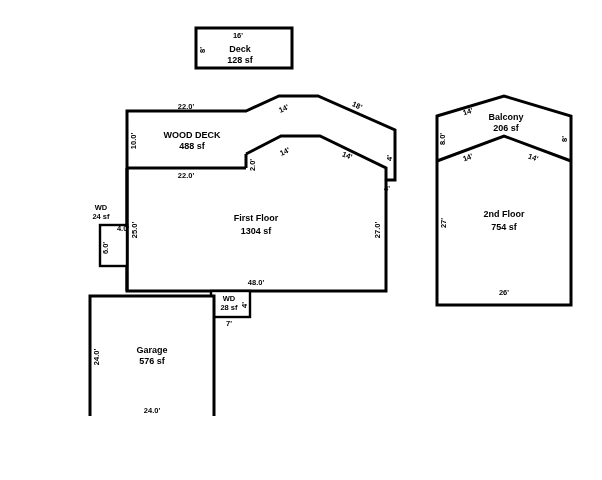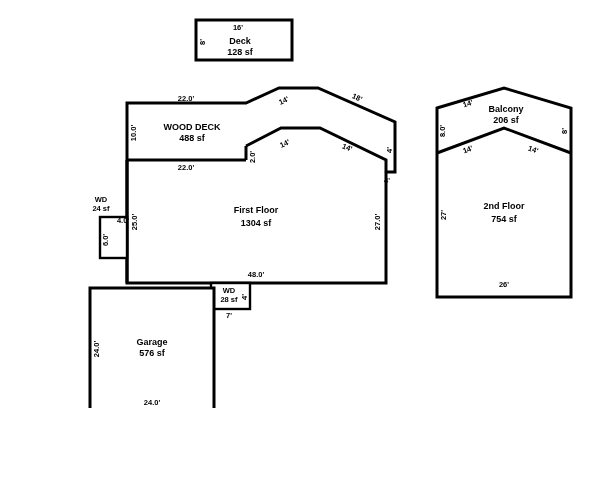--- a/index.html
+++ b/index.html
@@ -9,20 +9,21 @@
   }
   body {
     font-family: "Liberation Sans", sans-serif;
   }
   #page {
     position: relative;
     width: 602px;
     height: 408px;
     background: #ffffff;
     overflow: hidden;
+    margin-top: 8px;
   }
   svg#plan {
     position: absolute;
     left: 0;
     top: 0;
     width: 602px;
     height: 480px;
   }
   .wall {
     fill: #ffffff;

